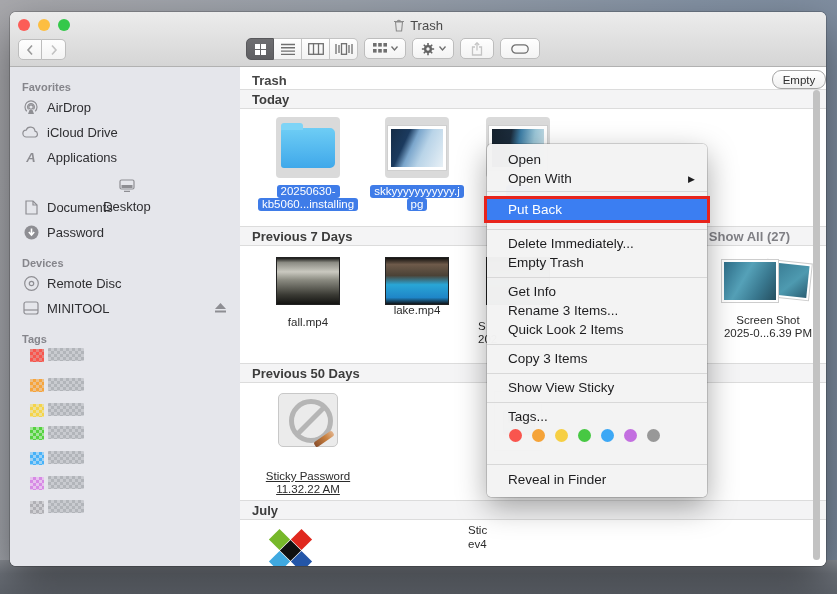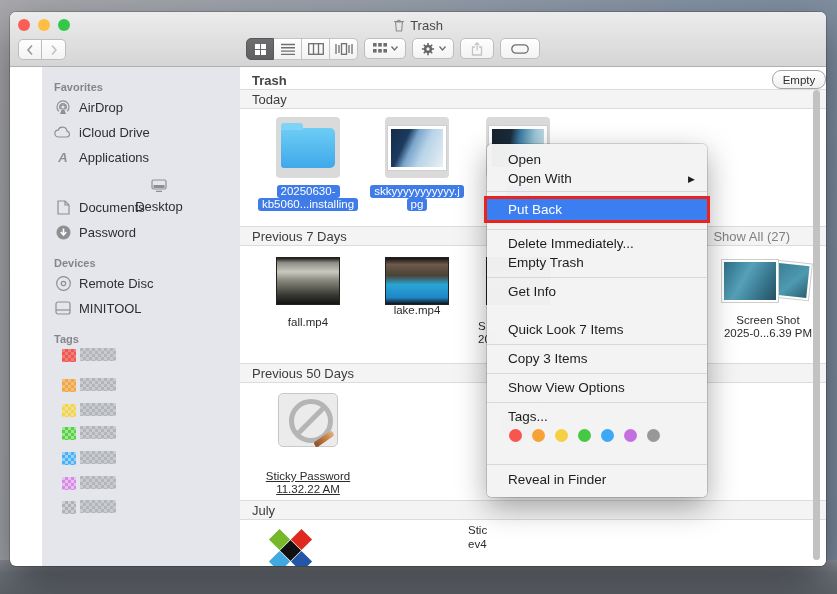--- a/index.html
+++ b/index.html
@@ -19,36 +19,36 @@
   .tbtn{height:21px;background:linear-gradient(#fefefe,#f3f3f3);border:1px solid #bdbdbd;border-radius:5px;
        display:flex;align-items:center;justify-content:center;color:#8a8a8a;box-sizing:border-box;}
   .seg{width:28px;height:22px;border:1px solid #c3c3c3;border-left:none;display:flex;align-items:center;
        justify-content:center;background:linear-gradient(#fefefe,#f2f2f2);box-sizing:border-box;}
   .seg.first{border-left:1px solid #c3c3c3;border-radius:5px 0 0 5px;}
   .seg.last{border-radius:0 5px 5px 0;}
   .seg.active{background:linear-gradient(#6e6e71,#5f5f62);border-color:#58585b;}
   .search{left:592px;top:27px;width:216px;height:21px;background:#fff;border:1px solid #c6c6c6;border-radius:5px;
        display:flex;align-items:center;justify-content:center;gap:5px;color:#9b9b9b;font-size:13px;box-sizing:border-box;}
   
-  .sidebar{left:0;top:55px;width:252px;height:499px;background:#e5e6eb;border-right:1px solid #cfcfd3;box-sizing:border-box;margin-left:32px;}
+  .sidebar{left:0;top:55px;width:252px;height:499px;background:#e5e6eb;border-right:1px solid #cfcfd3;box-sizing:border-box;}
   .sb-h{font-size:11px;font-weight:bold;color:#85858b;left:12px;}
   .sb-item{left:12px;width:210px;height:24px;display:flex;align-items:center;gap:7px;font-size:13px;color:#2e2e31;}
   .sb-ic{width:18px;display:flex;justify-content:center;}
   .px{image-rendering:pixelated;}
   .redact{height:13px;border-radius:1px;
        background:repeating-conic-gradient(#c9cbd0 0% 25%,#b2b5ba 0% 50%) 0 0/6px 6px;}
   
   .main{left:230px;top:55px;width:586px;height:499px;background:#fff;}
   .path-title{left:12px;top:6px;font-size:13px;font-weight:bold;color:#454545;}
   .empty-btn{left:532px;top:3px;width:52px;height:17px;border:1px solid #a5a5a5;border-radius:9px;
        background:linear-gradient(#fff,#f0f0f0);font-size:11.5px;color:#2f2f2f;display:flex;
        align-items:center;justify-content:center;}
   .band{left:0;width:586px;height:20px;background:#f4f4f5;border-top:1px solid #dcdcdc;
        border-bottom:1px solid #dcdcdc;display:flex;align-items:center;font-size:13px;color:#3c3c3c;box-sizing:border-box;}
-  .band span{margin-left:12px;}
+  .band span{margin-left:12px;font-weight:bold;}
   .showall{position:absolute;right:36px;font-size:13px;color:#7f7f84;}
   .sel-box{background:#dadada;border-radius:4px;}
   .labels{width:130px;text-align:center;font-size:11.5px;line-height:13px;color:#2b2b2b;}
   .pill{display:inline-block;border-radius:3px;padding:0 4px;}
   .sel .pill{background:#3f7ce8;color:#fff;}
   .stub{min-width:16px;height:13px;}
   
   .folder{width:54px;height:40px;border-radius:3px 5px 5px 3px;position:relative;
        background:linear-gradient(#6ecdf5,#3fa8ea);}
   .folder:before{content:"";position:absolute;left:0;top:-5px;width:22px;height:7px;border-radius:3px 3px 0 0;
@@ -457,25 +457,26 @@
     </div>
     <div class="mi" style="top:6px;">Open</div>
     <div class="msep" style="top:47px;"></div>
     <div class="mi putback" style="top:55px;">Put Back</div>
     <div class="redbox"></div>
     <div class="msep" style="top:85px;"></div>
     <div class="mi" style="top:90px;">Delete Immediately...</div>
     <div class="mi" style="top:109px;">Empty Trash</div>
     <div class="msep" style="top:133px;"></div>
     <div class="mi" style="top:138px;">Get Info</div>
-    <div class="mi" style="top:176px;">Quick Look 7 Items</div>
+    <div class="mi" style="top:157px;">Rename 3 Items...</div>
+    <div class="mi" style="top:176px;">Quick Look 2 Items</div>
     <div class="msep" style="top:200px;"></div>
     <div class="mi" style="top:205px;">Copy 3 Items</div>
     <div class="msep" style="top:229px;"></div>
-    <div class="mi" style="top:234px;">Show View Options</div>
+    <div class="mi" style="top:234px;">Show View Sticky</div>
     <div class="msep" style="top:258px;"></div>
     <div class="mi" style="top:263px;">Tags...</div>
     <div class="mdots">
       <span class="mdot" style="background:#f9554e;"></span>
       <span class="mdot" style="background:#f5a338;"></span>
       <span class="mdot" style="background:#f6cf43;"></span>
       <span class="mdot" style="background:#47c843;"></span>
       <span class="mdot" style="background:#3da8f5;"></span>
       <span class="mdot" style="background:#c36fe0;"></span>
       <span class="mdot" style="background:#989898;"></span>

